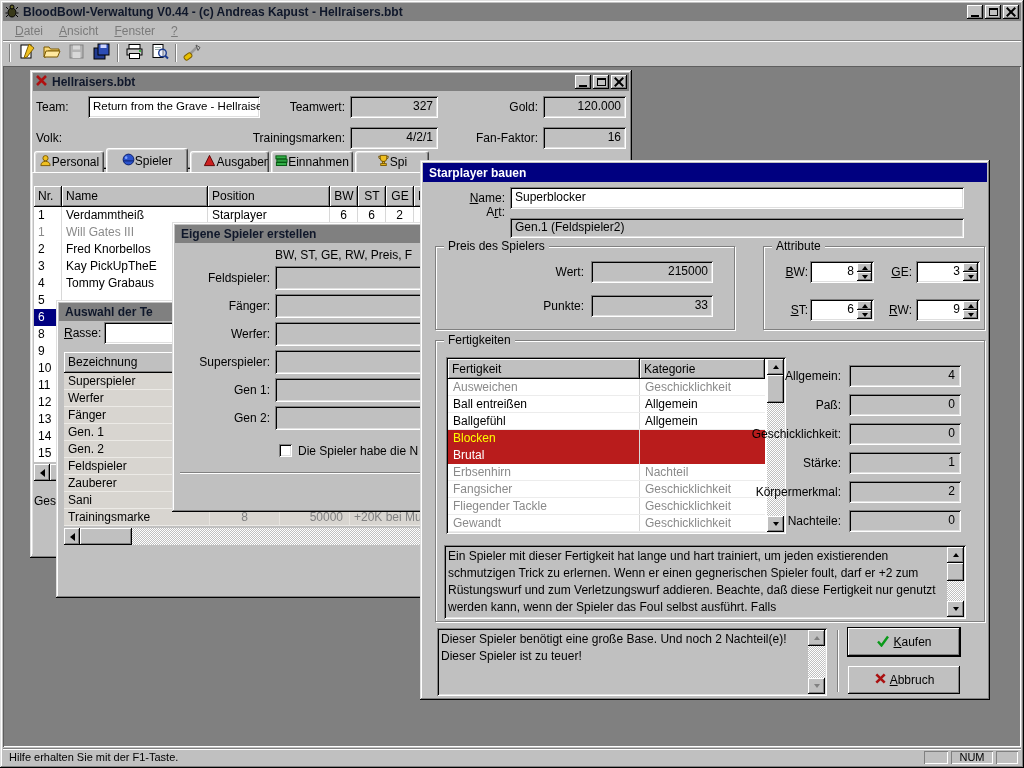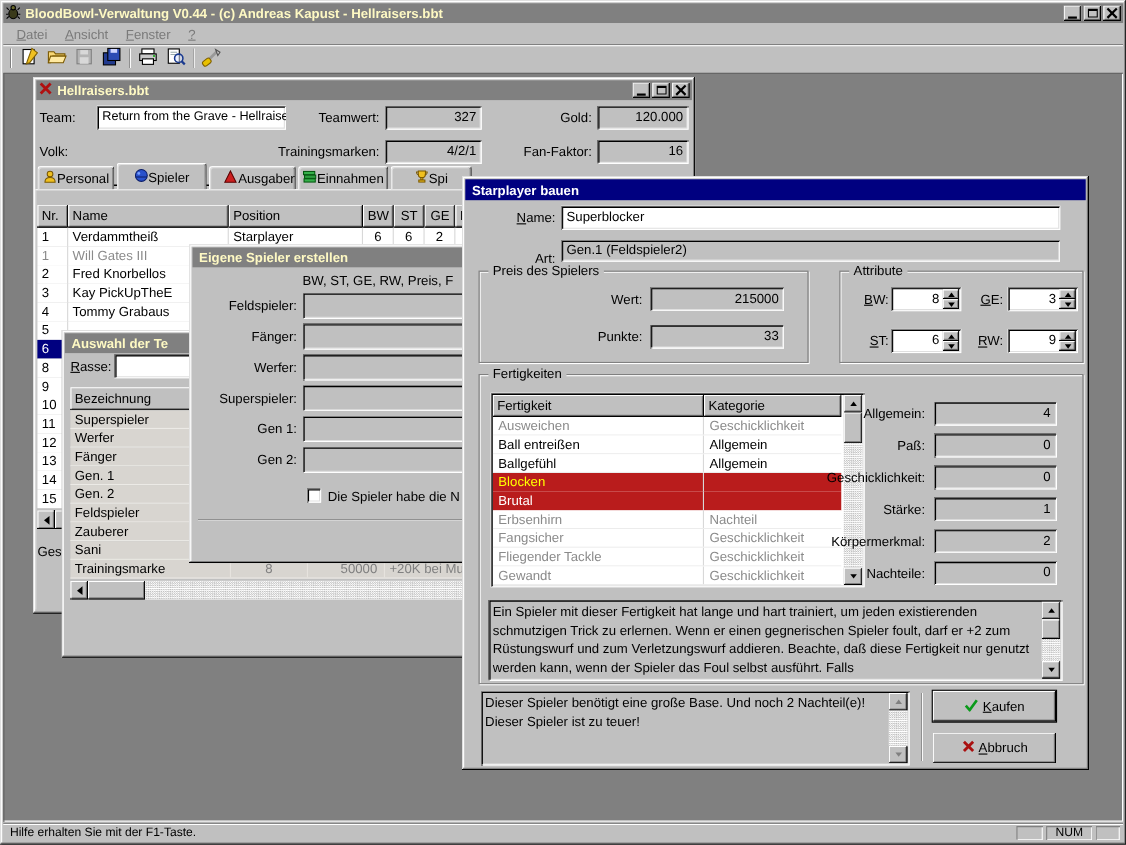--- a/index.html
+++ b/index.html
@@ -7,21 +7,21 @@
   #screen { position:relative; width:1024px; height:768px; font-size:12px; color:#000; }
 
   .raised { background:#c0c0c0;
     box-shadow: inset -1px -1px 0 #000, inset 1px 1px 0 #dfdfdf, inset -2px -2px 0 #808080, inset 2px 2px 0 #fff; }
   .raised-sm { background:#c0c0c0;
     box-shadow: inset -1px -1px 0 #000, inset 1px 1px 0 #fff, inset -2px -2px 0 #808080; }
   .sunken { box-shadow: inset 1px 1px 0 #808080, inset -1px -1px 0 #fff, inset 2px 2px 0 #000, inset -2px -2px 0 #dfdfdf; }
 
   .window { position:absolute; background:#c0c0c0; }
   .titlebar { position:absolute; left:3px; right:3px; top:3px; height:18px; display:flex; align-items:center; padding:0 2px; overflow:hidden; white-space:nowrap; }
-  .titlebar.inactive { background:#808080; color:#fef9c3; }
+  .titlebar.inactive { background:#808080; color:#0f172a; }
   .titlebar.active { background:#000080; color:#fff; }
   .t-text { font-weight:bold; font-size:12px; padding-left:4px; }
   .caps { margin-left:auto; display:flex; gap:2px; }
   .cap { width:16px; height:14px; display:flex; position:relative; }
   .g-min { width:8px; height:2px; background:#000; margin:auto auto 2px auto; }
   .g-max { width:9px; height:8px; border:1px solid #000; border-top-width:2px; margin:auto; }
   .g-x { position:relative; width:10px; height:9px; margin:auto; }
   .g-x::before,.g-x::after { content:''; position:absolute; left:-1px; top:3px; width:12px; height:2px; background:#000; }
   .g-x::before { transform:rotate(45deg); } .g-x::after { transform:rotate(-45deg); }
 
@@ -559,21 +559,21 @@
     <div class="divider" style="left:8px;top:250px;width:374px;"></div>
   </div>
 
   <div class="window raised" style="left:420px;top:160px;width:570px;height:540px;z-index:40;">
     <div class="titlebar active" style="height:19px;">
       <span class="t-text">Starplayer bauen</span>
     </div>
 
     <div class="label rlabel" style="left:10px;top:31px;width:75px;"><span class="u">N</span><span>ame:</span></div>
     <div class="field wfield" style="left:90px;top:27px;width:454px;height:22px;">Superblocker</div>
-    <div class="label rlabel" style="left:10px;top:68px;width:75px;"><span>A</span><span class="u">r</span><span>t:</span></div>
+    <div class="label rlabel" style="left:10px;top:45px;width:75px;"><span>A</span><span class="u">r</span><span>t:</span></div>
     <div class="field" style="left:90px;top:58px;width:454px;height:20px;padding-top:2px;">Gen.1 (Feldspieler2)</div>
 
     <div class="group" style="left:15px;top:86px;width:300px;height:84px;">
       <span class="group-label">Preis des Spielers</span>
       <div class="label rlabel" style="left:8px;top:18px;width:140px;">Wert:</div>
       <div class="field ra" style="left:155px;top:14px;width:122px;height:22px;">215000</div>
       <div class="label rlabel" style="left:8px;top:52px;width:140px;">Punkte:</div>
       <div class="field ra" style="left:155px;top:48px;width:122px;height:22px;">33</div>
     </div>
 

